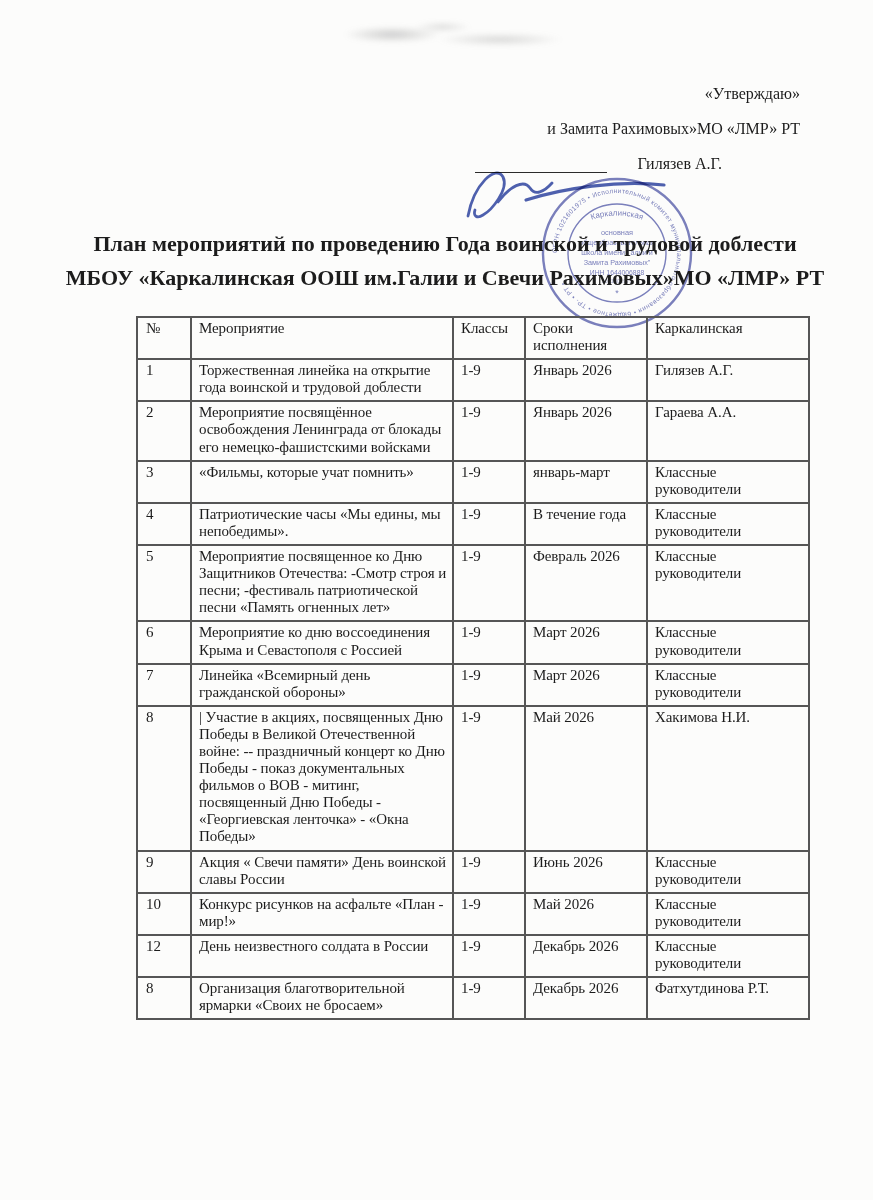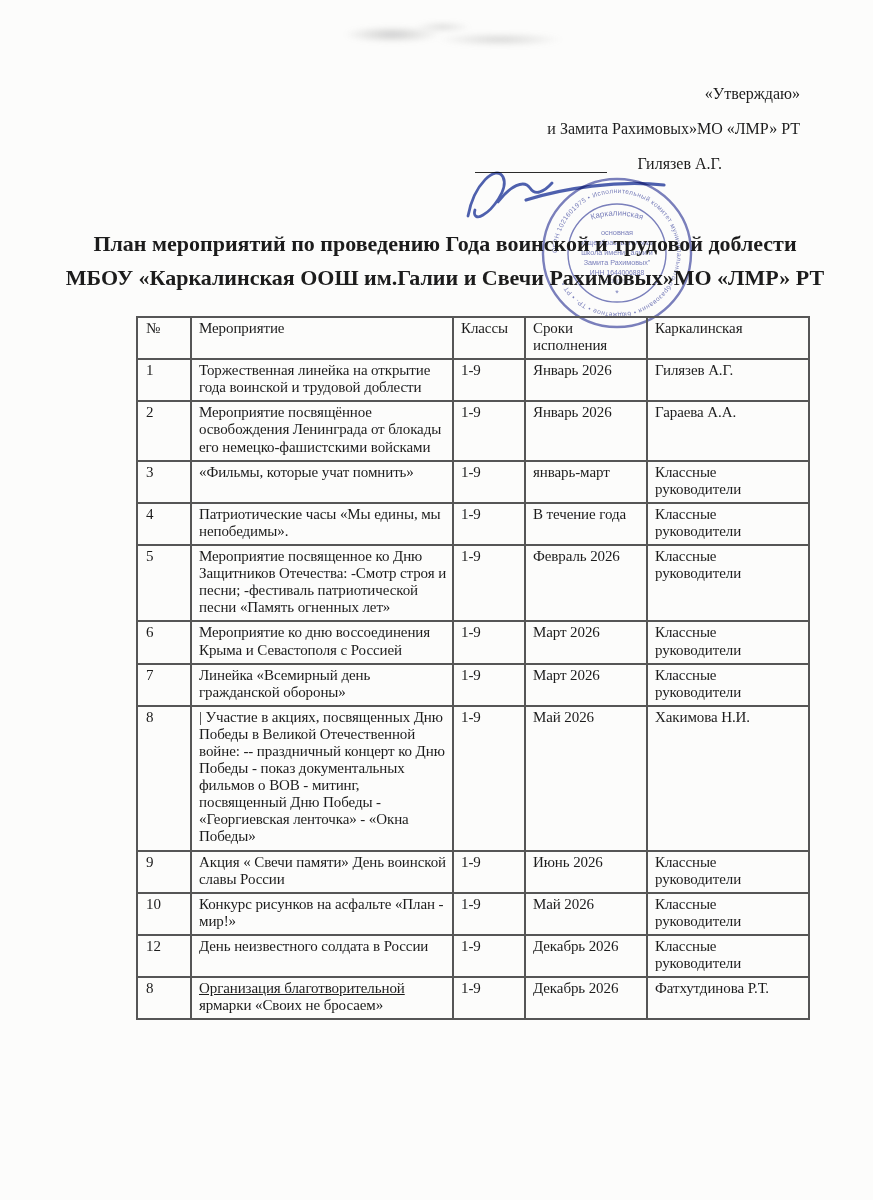--- a/index.html
+++ b/index.html
@@ -40,21 +40,21 @@
     position:absolute; left:136px; top:316px; width:672px;
     border-collapse:collapse; table-layout:fixed;
   }
   .events th, .events td {
     border:2px solid #565656; vertical-align:top; text-align:left;
     font-size:15px; font-weight:normal; line-height:1.14;
     padding:2px 4px 4px 7px; letter-spacing:-0.1px;
     overflow:hidden;
   }
   .events td:first-child, .events th:first-child { padding-left:8px; }
-  .u { text-decoration:underline; }
+  .u { }
 </style>
 </head>
 <body>
 
 <div class="page">
 
   <div class="smudge"></div>
 
   <div class="approval">
     <div class="line">«Утверждаю»</div>

